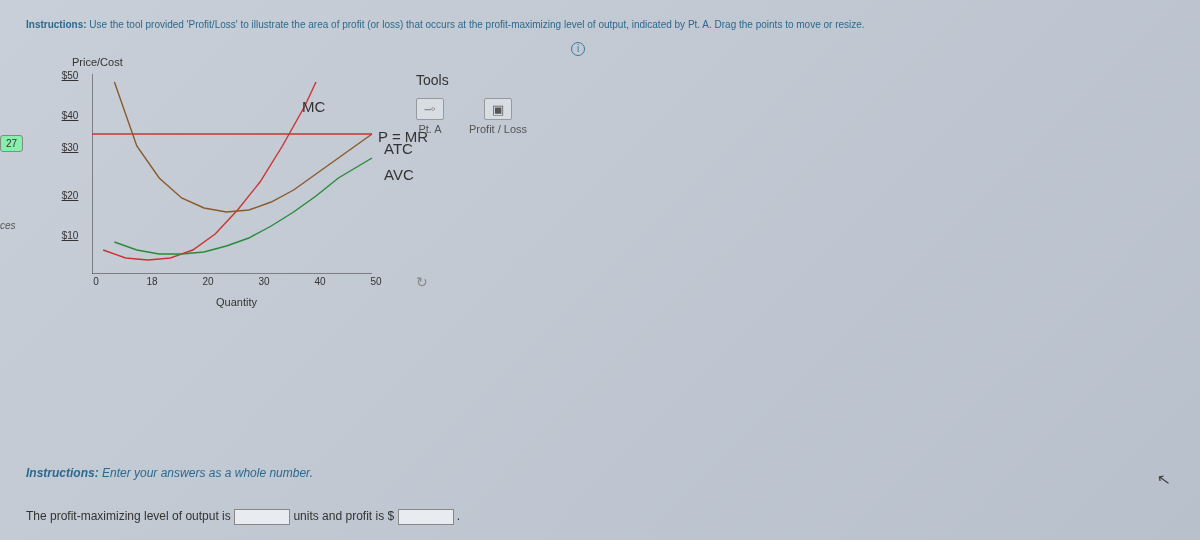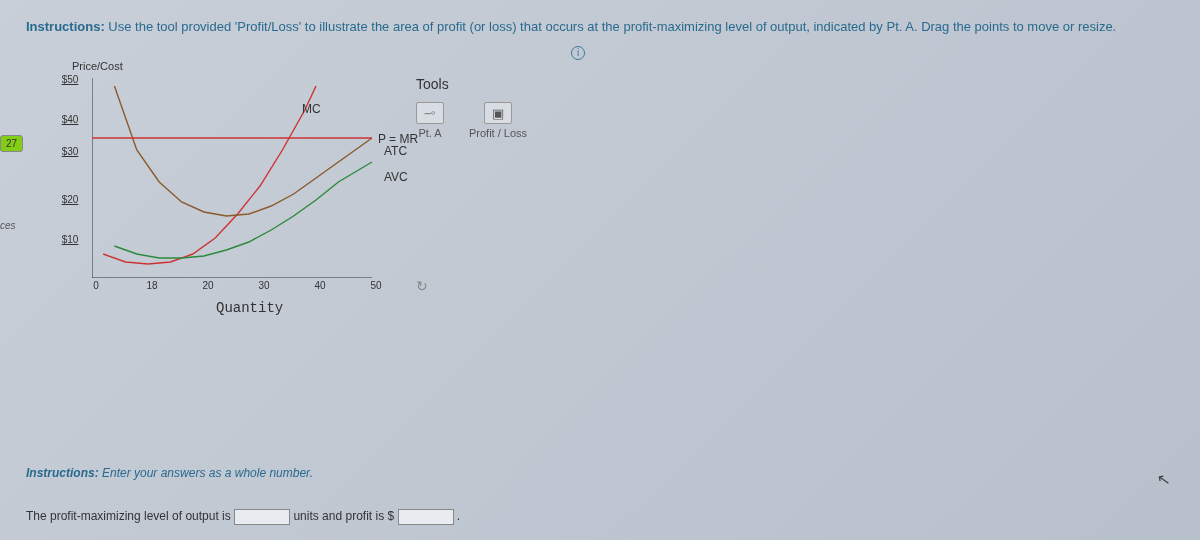--- a/index.html
+++ b/index.html
@@ -8,21 +8,21 @@
       background: linear-gradient(135deg, #c8cfd8 0%, #b8c0cc 100%);
       width: 1200px;
       height: 540px;
       position: relative;
       overflow: hidden;
     }
     .left-tab {
       position: absolute;
       left: 0;
       top: 135px;
-      background: #84cc16;
+      background: #86efac;
       border: 1px solid #888;
       border-radius: 3px;
       padding: 2px 5px;
       font-size: 10px;
       color: #333;
     }
     .left-label {
       position: absolute;
       left: 0;
       top: 220px;
@@ -32,21 +32,21 @@
     }
     .content {
       padding: 18px 26px;
     }
     .question-text {
       font-size: 13px;
       color: #333;
       margin-bottom: 12px;
     }
     .instructions {
-      font-size: 13px;
+      font-size: 10px;
       color: #2a6a8f;
       margin-bottom: 6px;
       line-height: 1.4;
     }
     .instructions b { color: #2a6a8f; }
     .info-icon {
       display: inline-block;
       width: 14px;
       height: 14px;
       border: 1px solid #3a7a99;
@@ -88,27 +88,26 @@
       font-size: 10px;
       color: #333;
       top: 202px;
       text-align: center;
       width: 20px;
     }
     .x-axis-title {
       position: absolute;
       left: 150px;
       top: 222px;
-      font-size: 14px;
-      color: #333;
-      font-family: Liberation Mono, monospace;
+      font-size: 11px;
+      color: #333;
     }
     .curve-label {
       position: absolute;
-      font-size: 12px;
+      font-size: 15px;
       color: #333;
     }
     .tools-panel {
       position: absolute;
       left: 350px;
       top: -2px;
       width: 130px;
     }
     .tools-title {
       font-size: 14px;

